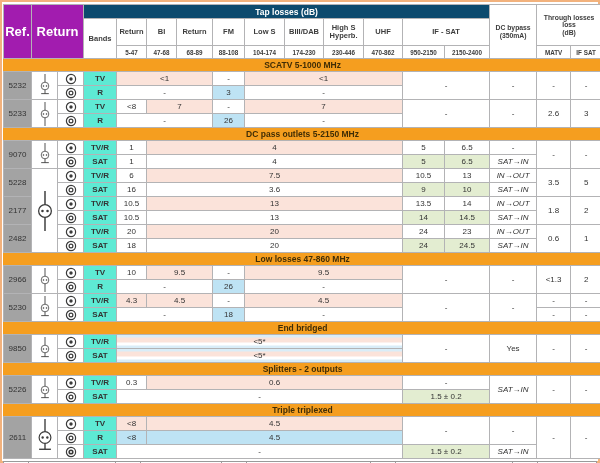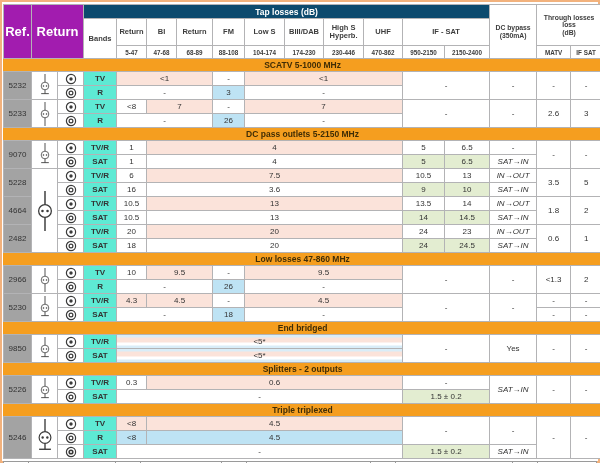--- a/index.html
+++ b/index.html
@@ -255,21 +255,21 @@
               </svg>
             </td>
             <td class="band">SAT</td>
             <td class="v">16</td>
             <td class="v" colspan="7">3.6</td>
             <td class="v green">9</td>
             <td class="v green">10</td>
             <td class="v arrow">SAT→IN</td>
           </tr>
           <tr class="sub grp-top">
-            <td class="ref" rowspan="2">4664</td>
+            <td class="ref" rowspan="2">2177</td>
             <td class="icn">
               <svg width="12" height="12" viewBox="0 0 12 12">
                 <circle cx="6" cy="6" r="4.6" fill="#fff" stroke="#3a3a3a" stroke-width="1.2"></circle>
                 <circle cx="6" cy="6" r="1.7" fill="#3a3a3a"></circle>
               </svg>
             </td>
             <td class="band">TV/R</td>
             <td class="v">10.5</td>
             <td class="v pink" colspan="7">13</td>
             <td class="v">13.5</td>
@@ -482,21 +482,21 @@
               </svg>
             </td>
             <td class="band">SAT</td>
             <td class="v" colspan="8">-</td>
             <td class="v green" colspan="2">1.5 ± 0.2</td>
           </tr>
           <tr class="section">
             <td colspan="17">Triple triplexed</td>
           </tr>
           <tr class="sub grp-top">
-            <td class="ref" rowspan="3">5246</td>
+            <td class="ref" rowspan="3">2611</td>
             <td class="sym" rowspan="3">
               <svg width="22" height="37" viewBox="0 0 22 44">
                 <line x1="11" y1="0" x2="11" y2="15" stroke="#3a3a3a" stroke-width="1.6"></line>
                 <circle cx="11" cy="22" r="7" fill="#fff" stroke="#3a3a3a" stroke-width="1.4"></circle>
                 <circle cx="8.2" cy="22" r="1.4" fill="#3a3a3a"></circle>
                 <circle cx="13.8" cy="22" r="1.4" fill="#3a3a3a"></circle>
                 <line x1="11" y1="29" x2="11" y2="36" stroke="#3a3a3a" stroke-width="1.6"></line>
                 <line x1="4" y1="36" x2="18" y2="36" stroke="#3a3a3a" stroke-width="1.6"></line>
               </svg>
             </td>

